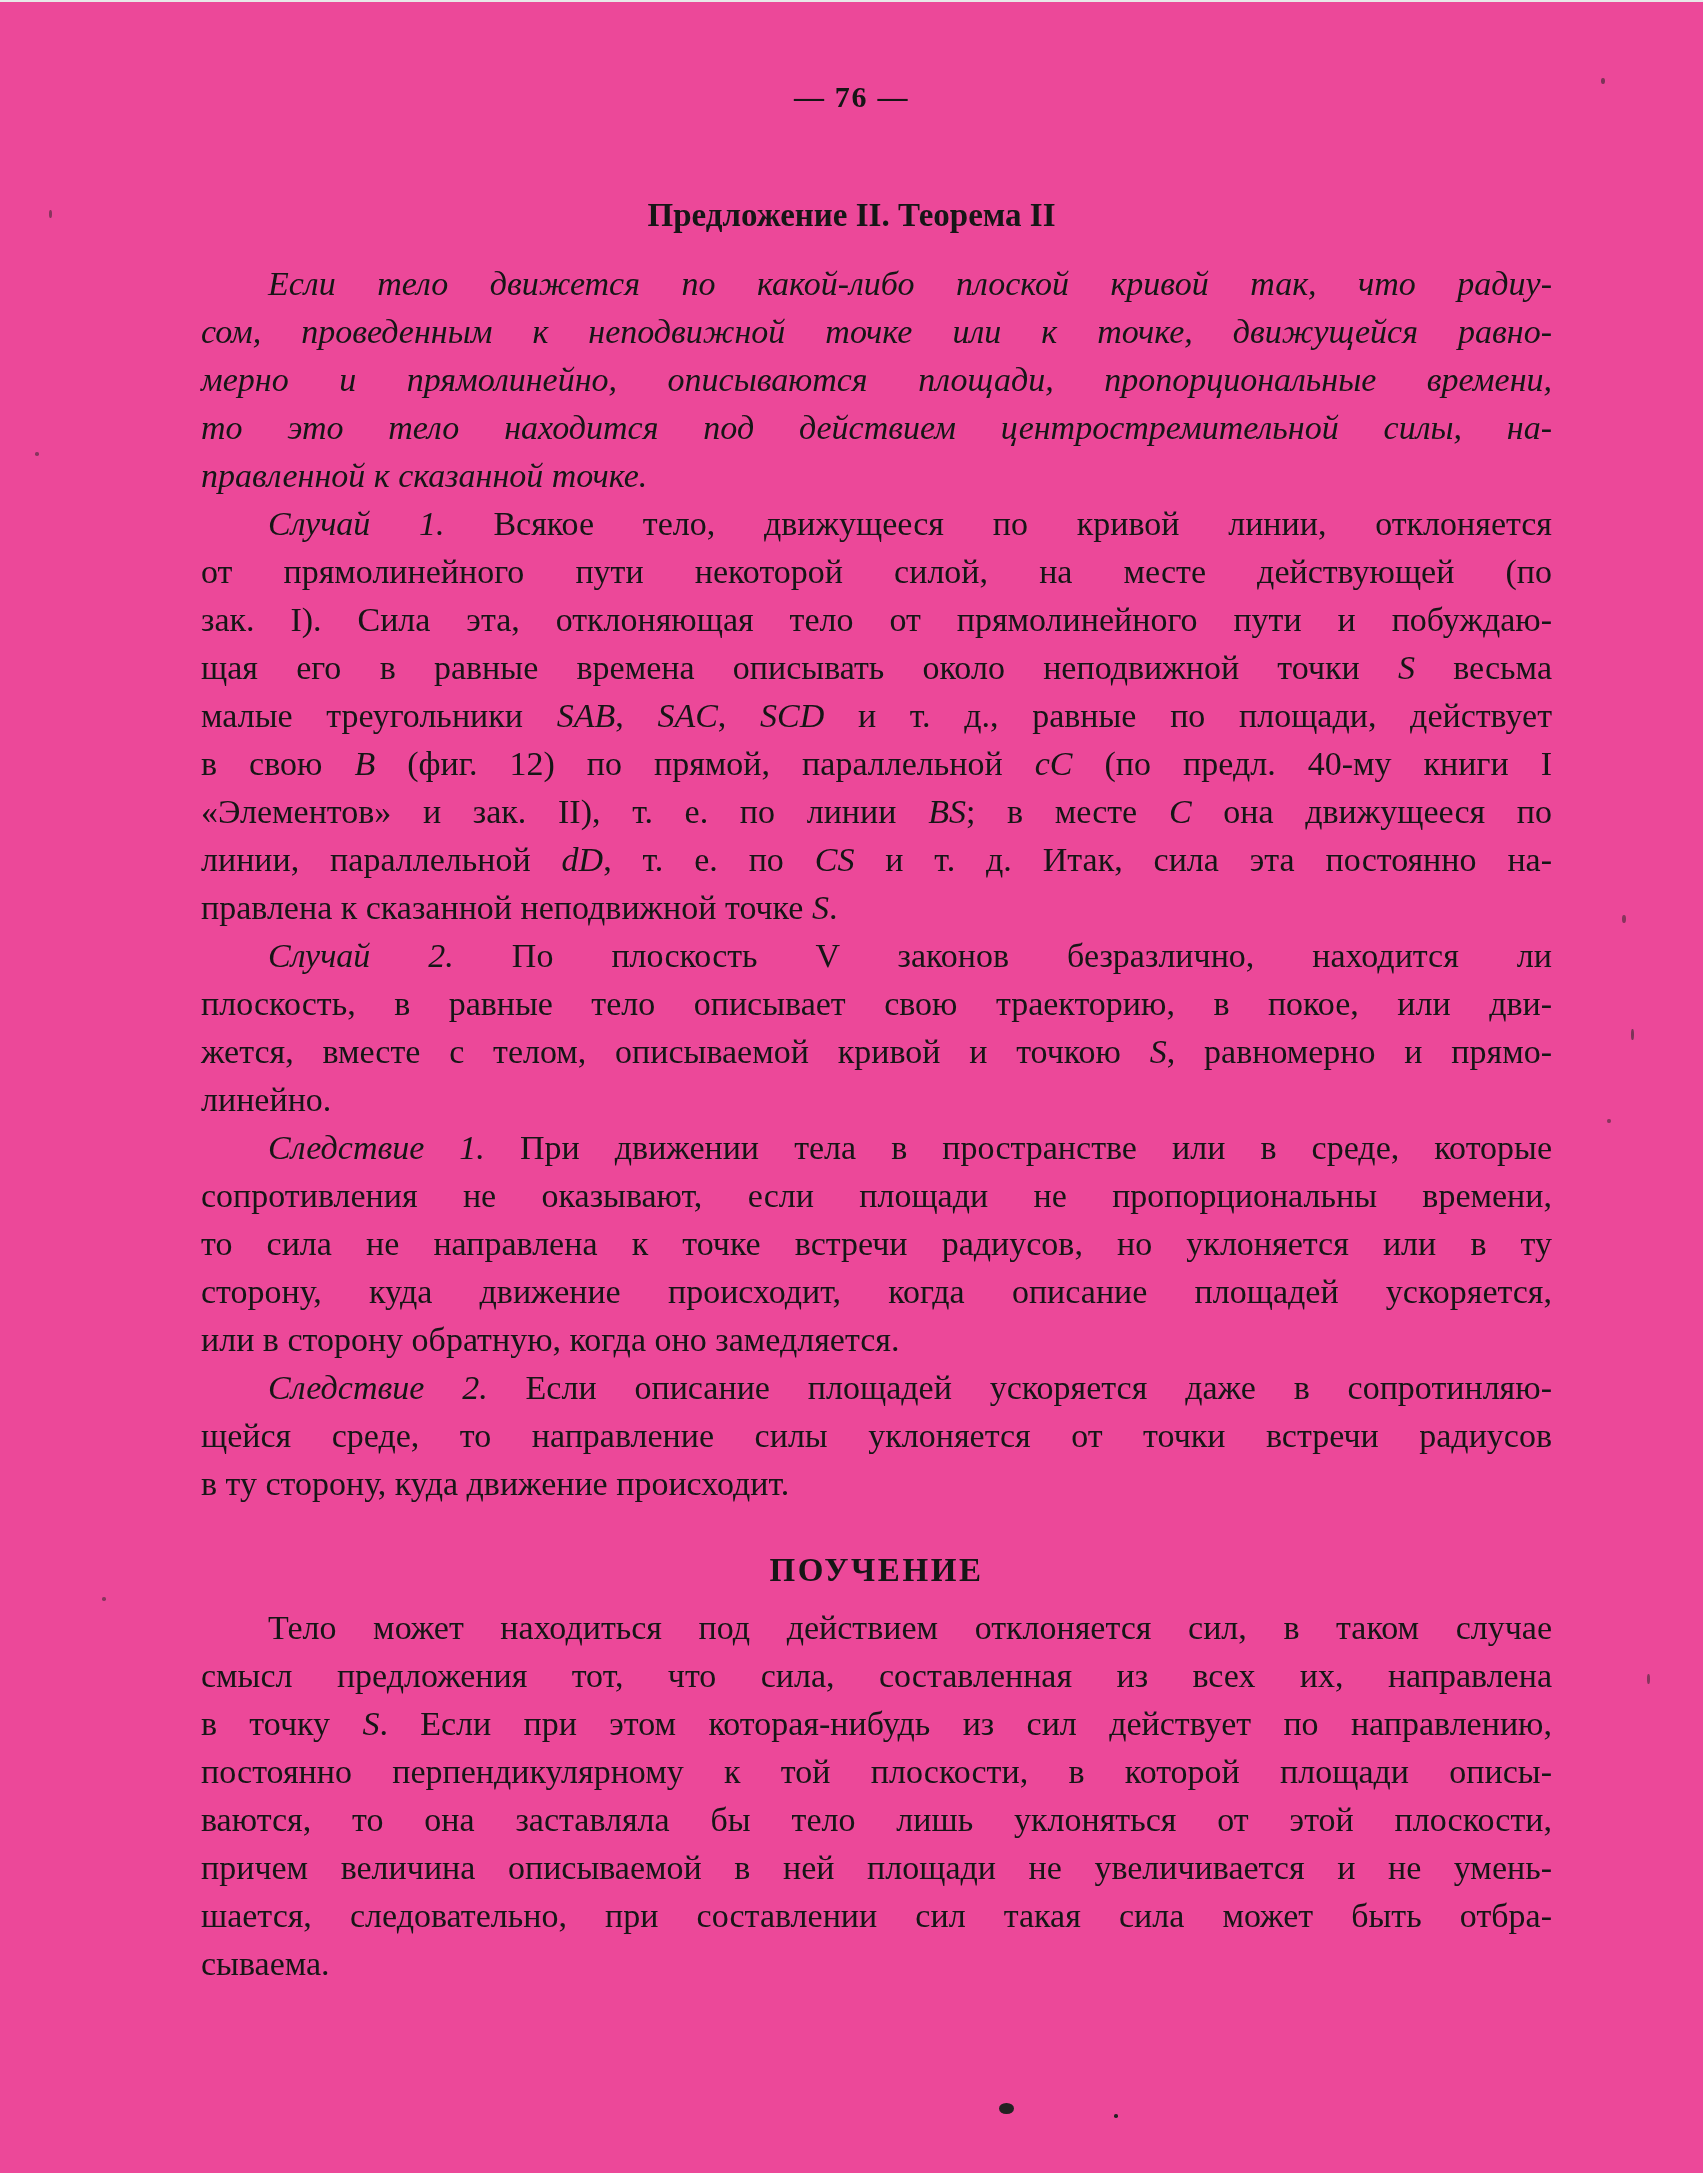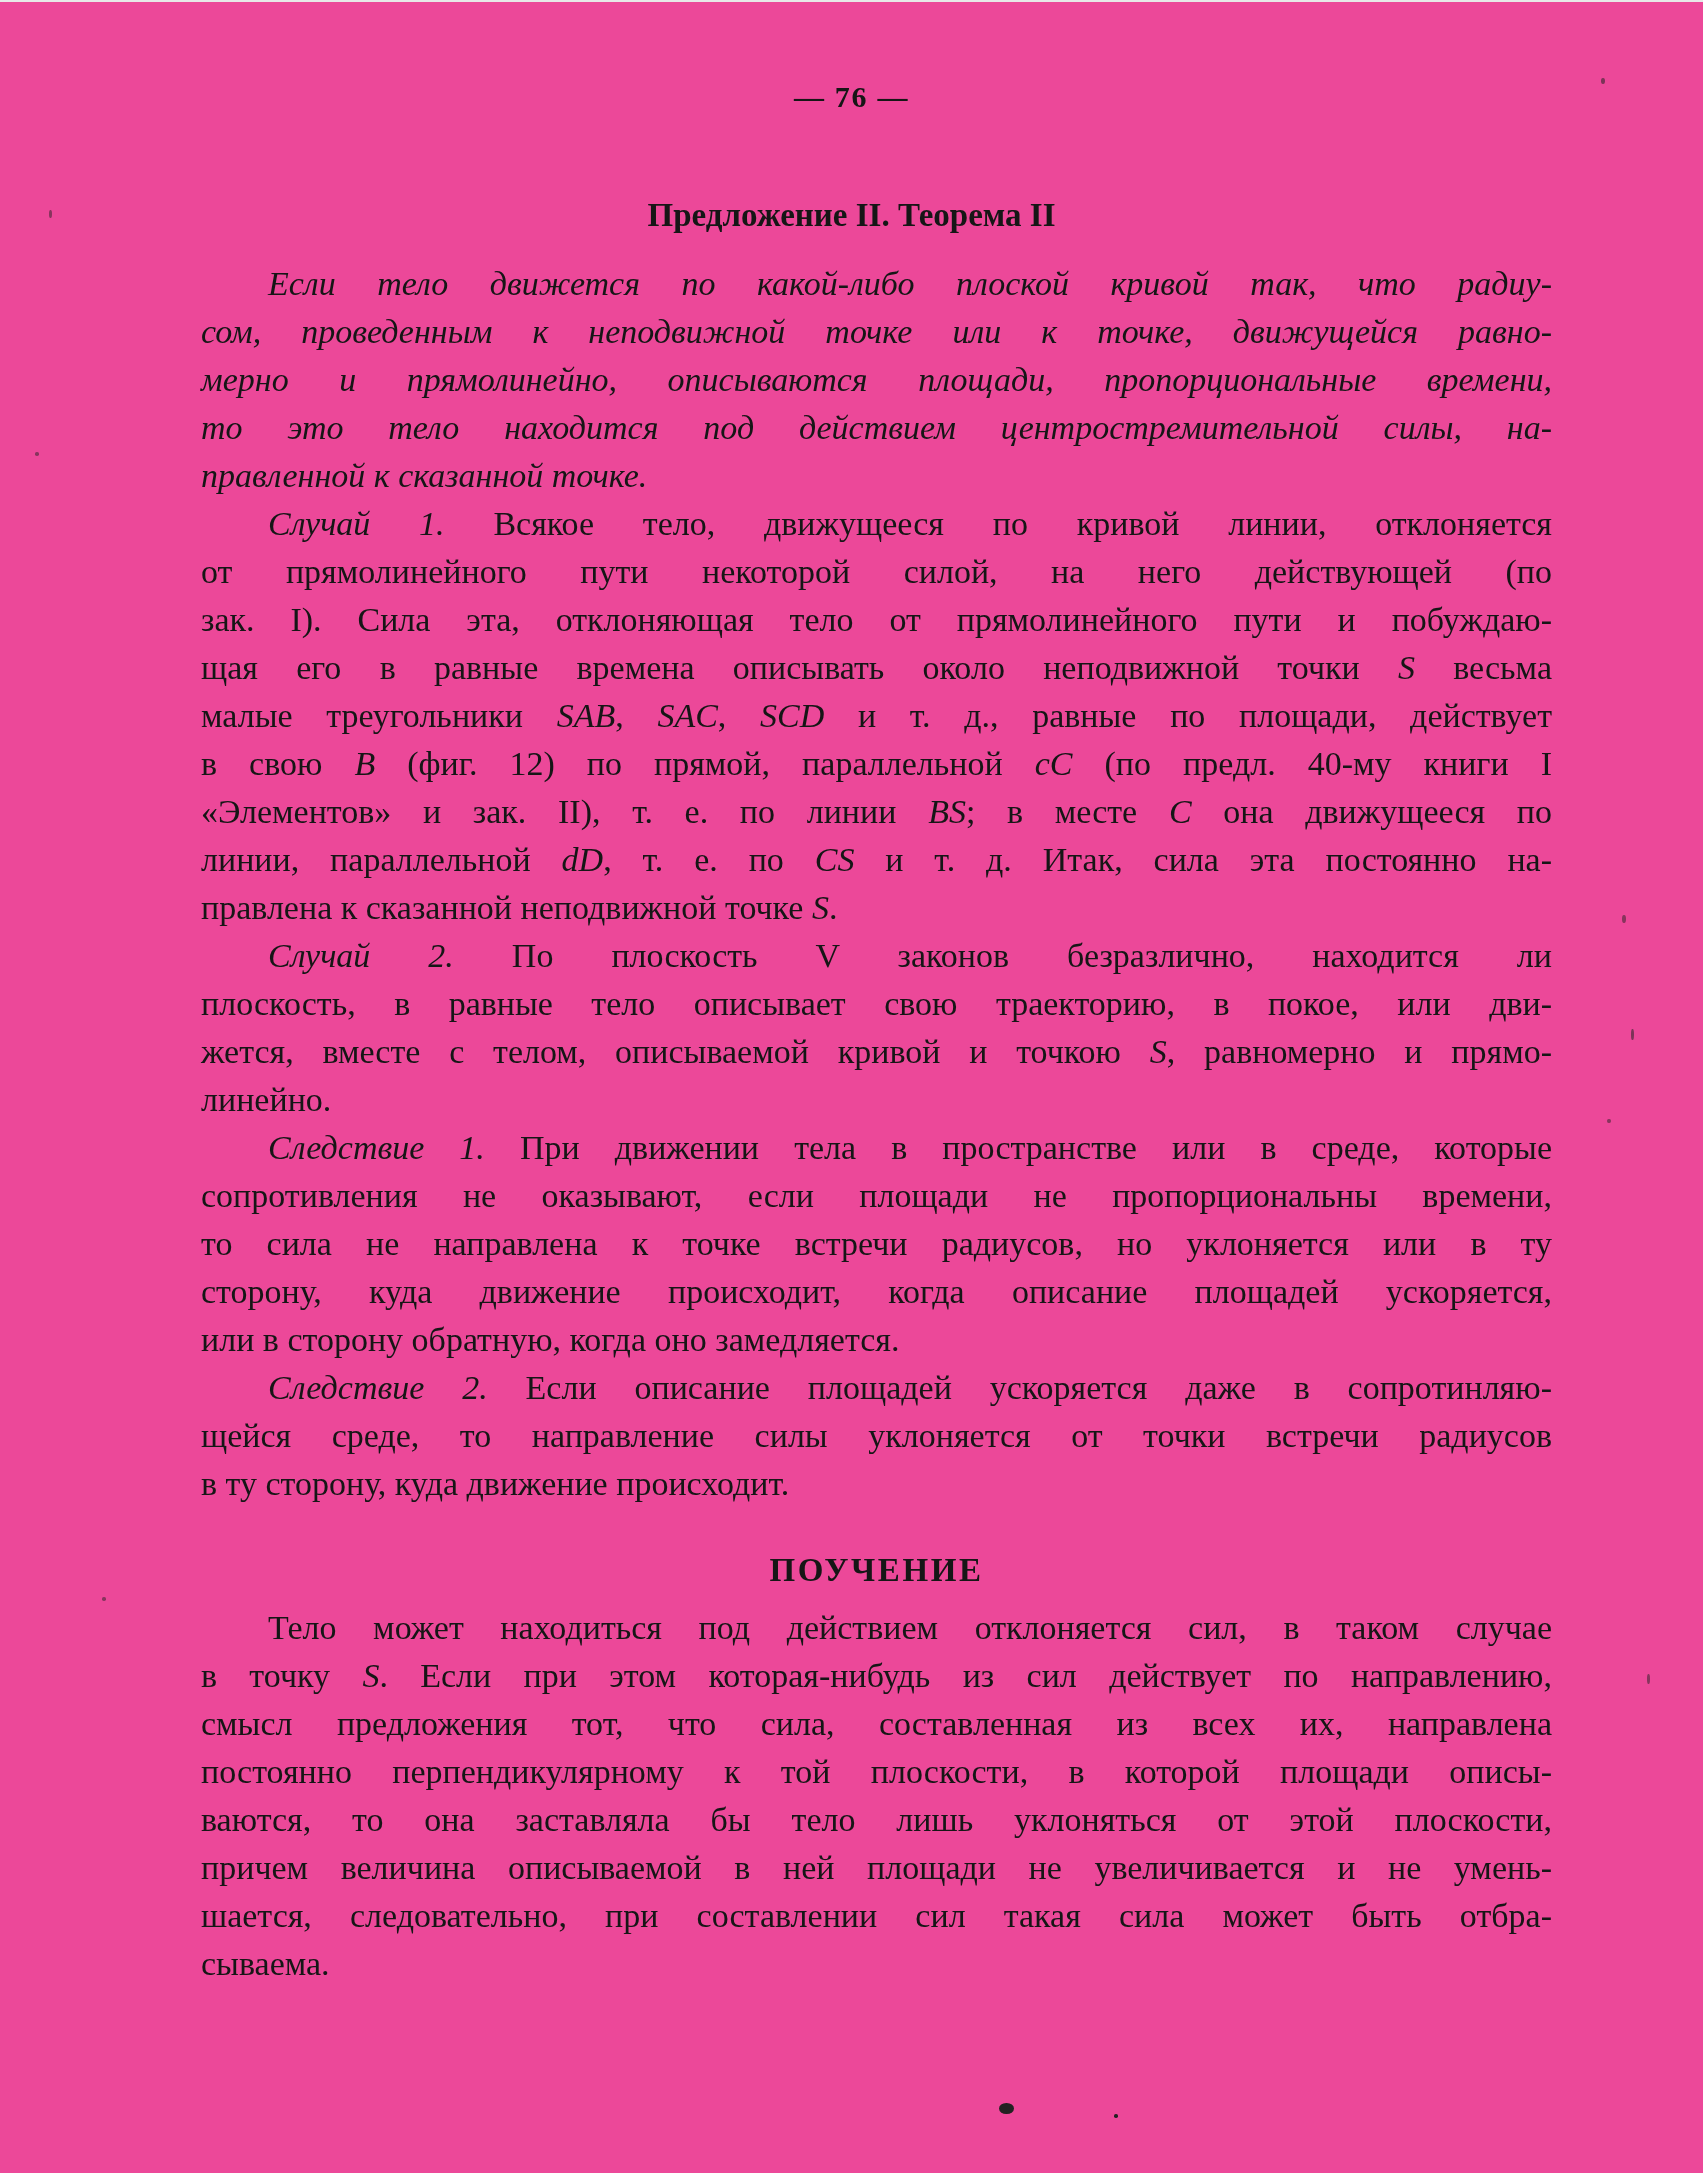--- a/index.html
+++ b/index.html
@@ -75,21 +75,21 @@
   <div class="text-body">
       <div class="para italic">
         <div class="line first"><span>Если тело движется по какой-либо плоской кривой так, что радиу-</span></div>
         <div class="line"><span>сом, проведенным к неподвижной точке или к точке, движущейся равно-</span></div>
         <div class="line"><span>мерно и прямолинейно, описываются площади, пропорциональные времени,</span></div>
         <div class="line"><span>то это тело находится под действием центростремительной силы, на-</span></div>
         <div class="line last"><span>правленной к сказанной точке.</span></div>
       </div>
       <div class="para">
         <div class="line first"><span class="it">Случай 1.</span><span> Всякое тело, движущееся по кривой линии, отклоняется</span></div>
-        <div class="line"><span>от прямолинейного пути некоторой силой, на него действующей (по</span></div>
+        <div class="line"><span>от прямолинейного пути некоторой силой, на месте действующей (по</span></div>
         <div class="line"><span>зак. I). Сила эта, отклоняющая тело от прямолинейного пути и побуждаю-</span></div>
         <div class="line"><span>щая его в равные времена описывать около неподвижной точки </span><span class="it">S</span><span> весьма</span></div>
         <div class="line"><span>малые треугольники </span><span class="it">SAB</span><span>, </span><span class="it">SAC</span><span>, </span><span class="it">SCD</span><span> и т. д., равные по площади, действует</span></div>
         <div class="line"><span>в свою </span><span class="it">B</span><span> (фиг. 12) по прямой, параллельной </span><span class="it">cC</span><span> (по предл. 40-му книги I</span></div>
         <div class="line"><span>«Элементов» и зак. II), т. е. по линии </span><span class="it">BS</span><span>; в месте </span><span class="it">C</span><span> она движущееся по</span></div>
         <div class="line"><span>линии, параллельной </span><span class="it">dD</span><span>, т. е. по </span><span class="it">CS</span><span> и т. д. Итак, сила эта постоянно на-</span></div>
         <div class="line last"><span>правлена к сказанной неподвижной точке </span><span class="it">S</span><span>.</span></div>
       </div>
       <div class="para">
         <div class="line first"><span class="it">Случай 2.</span><span> По плоскость V законов безразлично, находится ли</span></div>
@@ -105,22 +105,22 @@
         <div class="line last"><span>или в сторону обратную, когда оно замедляется.</span></div>
       </div>
       <div class="para">
         <div class="line first"><span class="it">Следствие 2.</span><span> Если описание площадей ускоряется даже в сопротинляю-</span></div>
         <div class="line"><span>щейся среде, то направление силы уклоняется от точки встречи радиусов</span></div>
         <div class="line last"><span>в ту сторону, куда движение происходит.</span></div>
       </div>
       <div class="section-heading">ПОУЧЕНИЕ</div>
       <div class="para">
         <div class="line first"><span>Тело может находиться под действием отклоняется сил, в таком случае</span></div>
+        <div class="line"><span>смысл предложения тот, что сила, составленная из всех их, направлена</span></div>
         <div class="line"><span>в точку </span><span class="it">S</span><span>. Если при этом которая-нибудь из сил действует по направлению,</span></div>
-        <div class="line"><span>смысл предложения тот, что сила, составленная из всех их, направлена</span></div>
         <div class="line"><span>постоянно перпендикулярному к той плоскости, в которой площади описы-</span></div>
         <div class="line"><span>ваются, то она заставляла бы тело лишь уклоняться от этой плоскости,</span></div>
         <div class="line"><span>причем величина описываемой в ней площади не увеличивается и не умень-</span></div>
         <div class="line"><span>шается, следовательно, при составлении сил такая сила может быть отбра-</span></div>
         <div class="line last"><span>сываема.</span></div>
       </div>
     </div>
 
   <div class="speck" style="left:999px;top:2101px;width:14.7px;height:11.2px;"></div>
   <div class="speck" style="left:1114px;top:2112px;width:3.5px;height:3.5px;"></div>

